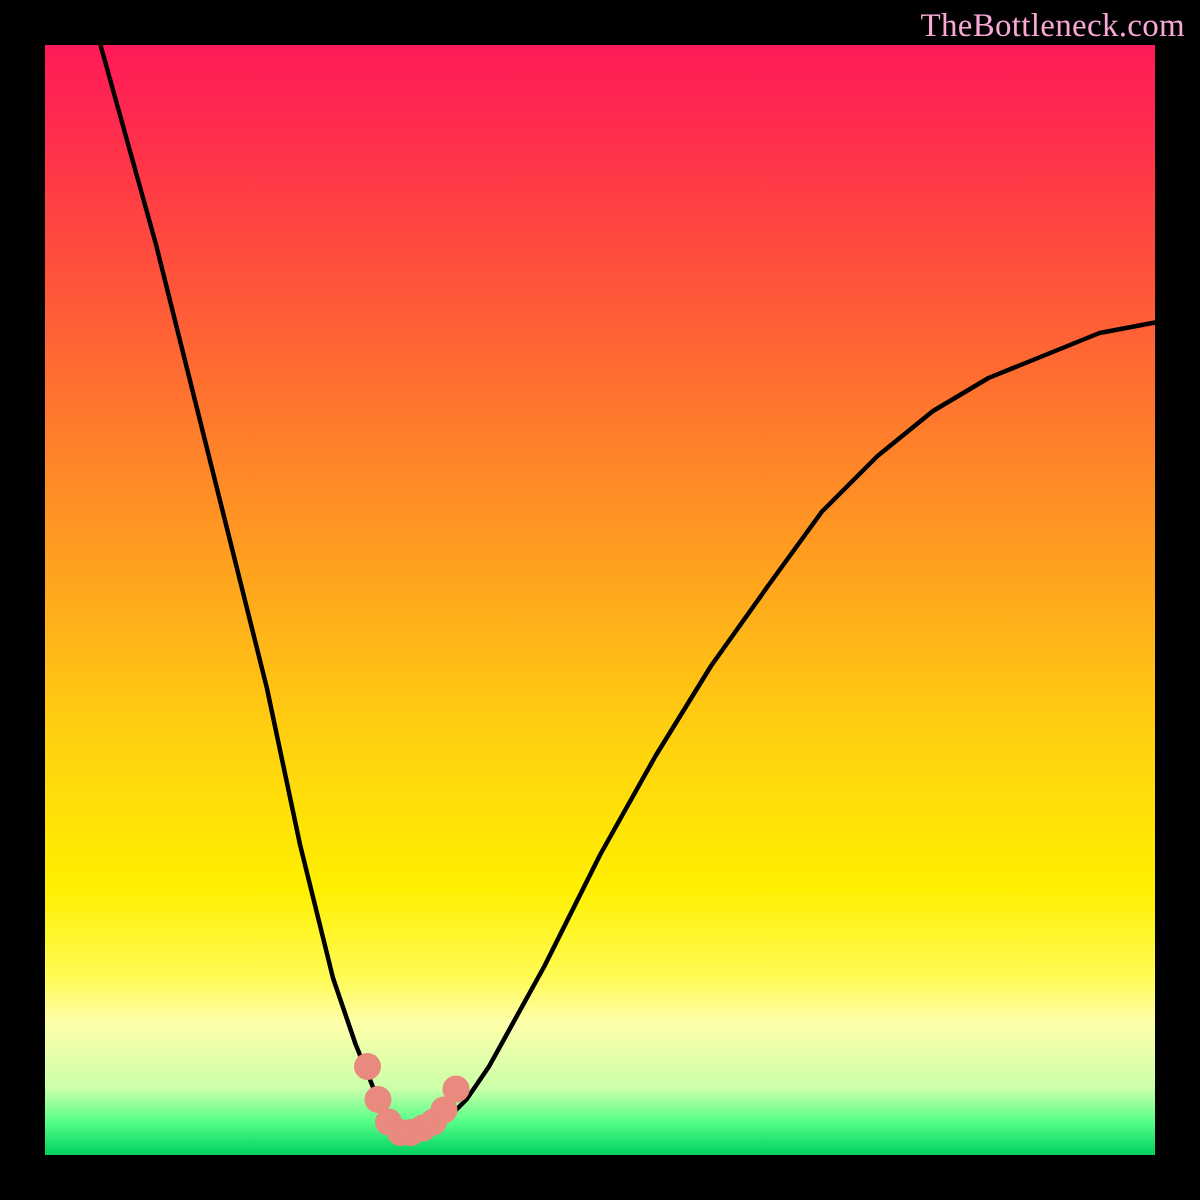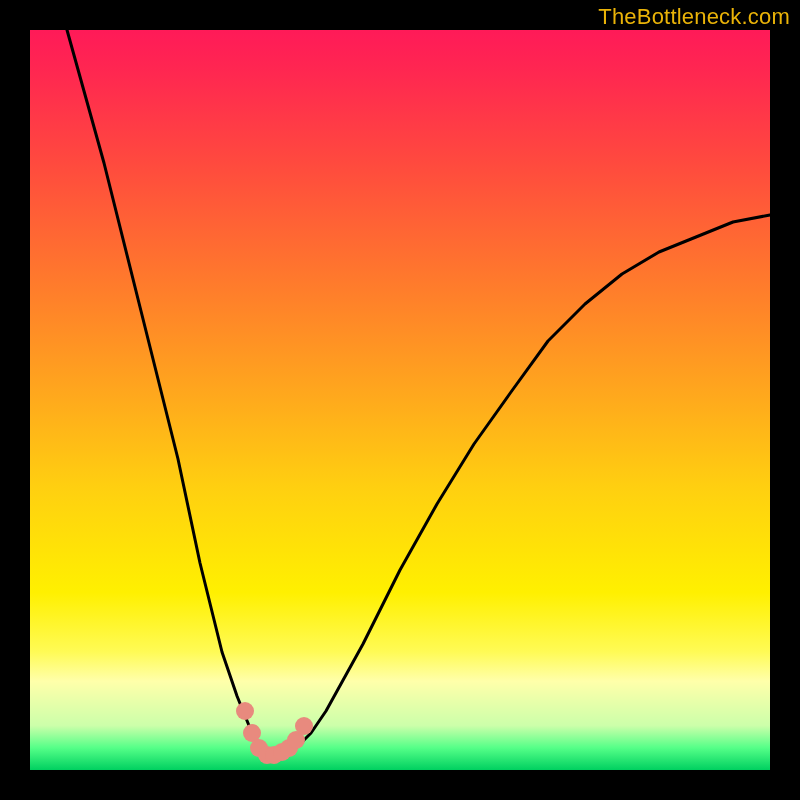--- a/index.html
+++ b/index.html
@@ -47,25 +47,26 @@
     left: 0;
     top: 0;
     width: 740px;
     height: 740px;
     overflow: visible;
   }
   .watermark {
     position: absolute;
     top: 4px;
     right: 10px;
-    color: #eab308;
+    color: #f9a8d4;
     font-size: 22px;
     font-weight: 500;
     letter-spacing: 0.2px;
     user-select: none;
+    font-family: Liberation Serif, serif;
   }
 </style>
 </head>
 <body>
 
 <div class="frame">
   <div class="plot">
     <svg viewBox="0 0 740 740" preserveAspectRatio="none">
 
       <path d="M 37 0

